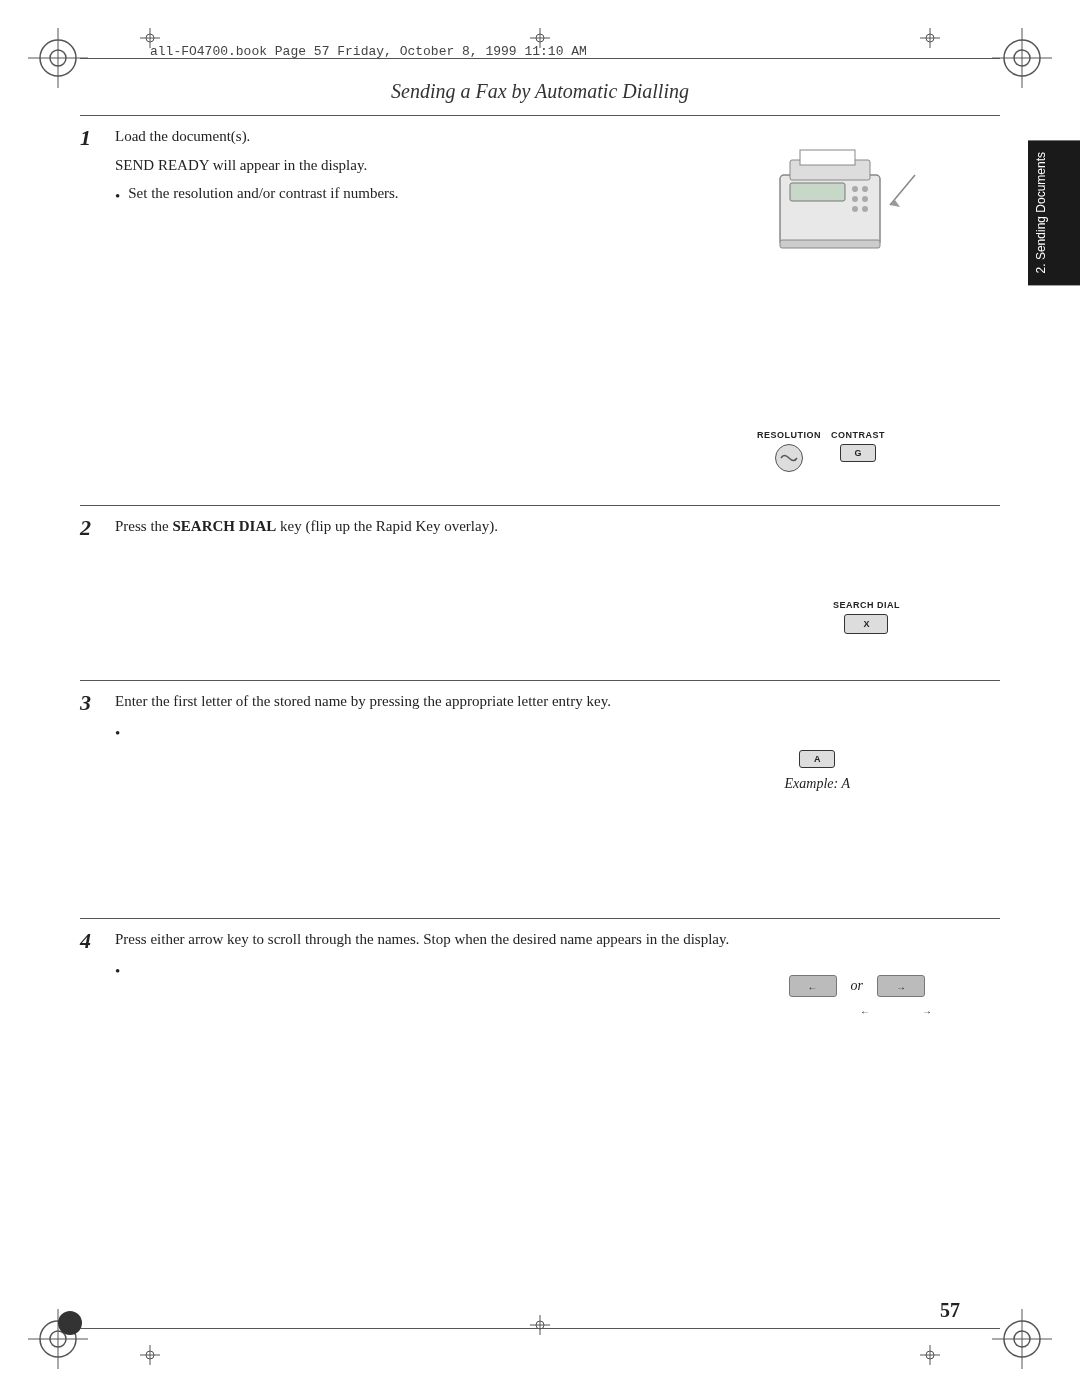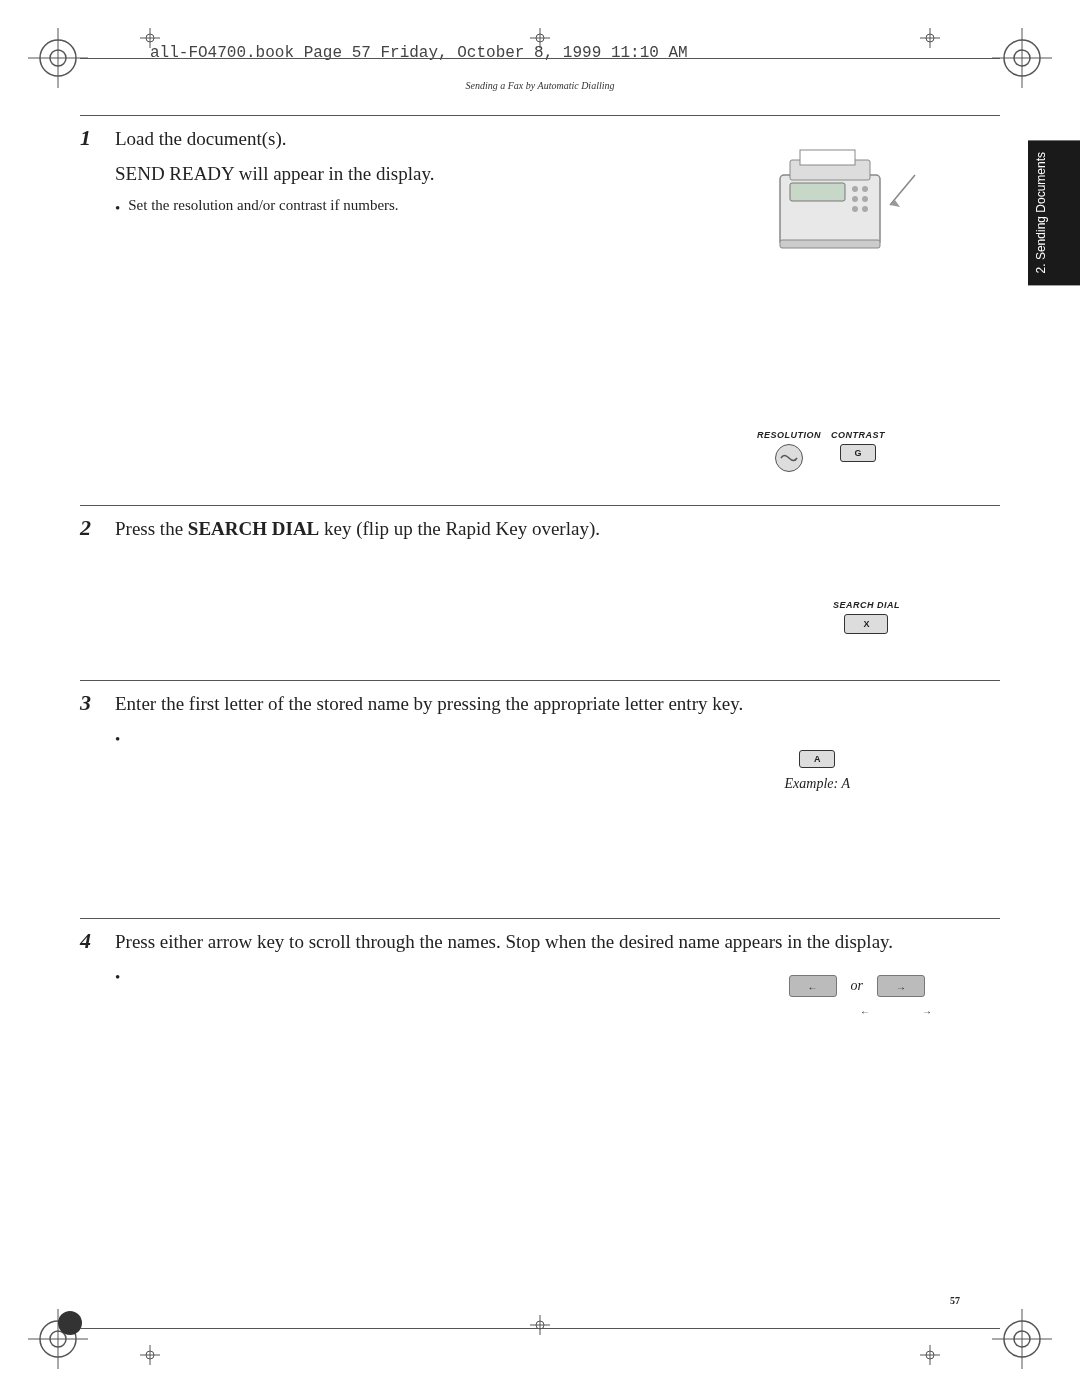--- a/index.html
+++ b/index.html
@@ -46,33 +46,33 @@
       right: 80px;
       height: 1px;
       background: #555;
     }
 
     .header-info {
       position: absolute;
       top: 44px;
       left: 150px;
       font-family: 'Courier New', monospace;
-      font-size: 16px;
+      font-size: 13px;
       color: #444;
       text-align: right;
     }
 
     
     .page-title {
       position: absolute;
       top: 80px;
       left: 0;
       right: 0;
       text-align: center;
-      font-size: 10px;
+      font-size: 20px;
       font-style: italic;
       color: #333;
     }
 
     
     .side-tab {
       position: absolute;
       top: 140px;
       right: 0;
       width: 52px;
@@ -112,21 +112,21 @@
       left: 0;
       top: 0;
     }
 
     .step-content {
       margin-left: 35px;
     }
 
     .step-content p {
       margin-bottom: 6px;
-      font-size: 19px;
+      font-size: 15px;
       line-height: 1.5;
     }
 
     .step-content .bullet-item {
       display: flex;
       align-items: flex-start;
       margin-top: 6px;
       font-size: 15px;
       line-height: 1.5;
     }
@@ -162,21 +162,20 @@
       align-items: center;
     }
 
     .key-group-label {
       font-family: Arial, sans-serif;
       font-size: 9px;
       font-weight: bold;
       text-align: center;
       margin-bottom: 4px;
       letter-spacing: 0.5px;
-      font-style: italic;
     }
 
     .key-circle {
       width: 28px;
       height: 28px;
       border-radius: 50%;
       border: 1.5px solid #555;
       display: flex;
       align-items: center;
       justify-content: center;
@@ -240,23 +239,23 @@
     }
 
     .or-text {
       font-size: 14px;
       font-style: italic;
     }
 
     
     .page-number {
       position: absolute;
-      bottom: 91px;
+      bottom: 75px;
       right: 120px;
-      font-size: 10px;
+      font-size: 20px;
       font-weight: bold;
     }
 
     
     .bottom-bar {
       position: absolute;
       bottom: 68px;
       left: 80px;
       right: 80px;
       height: 1px;

